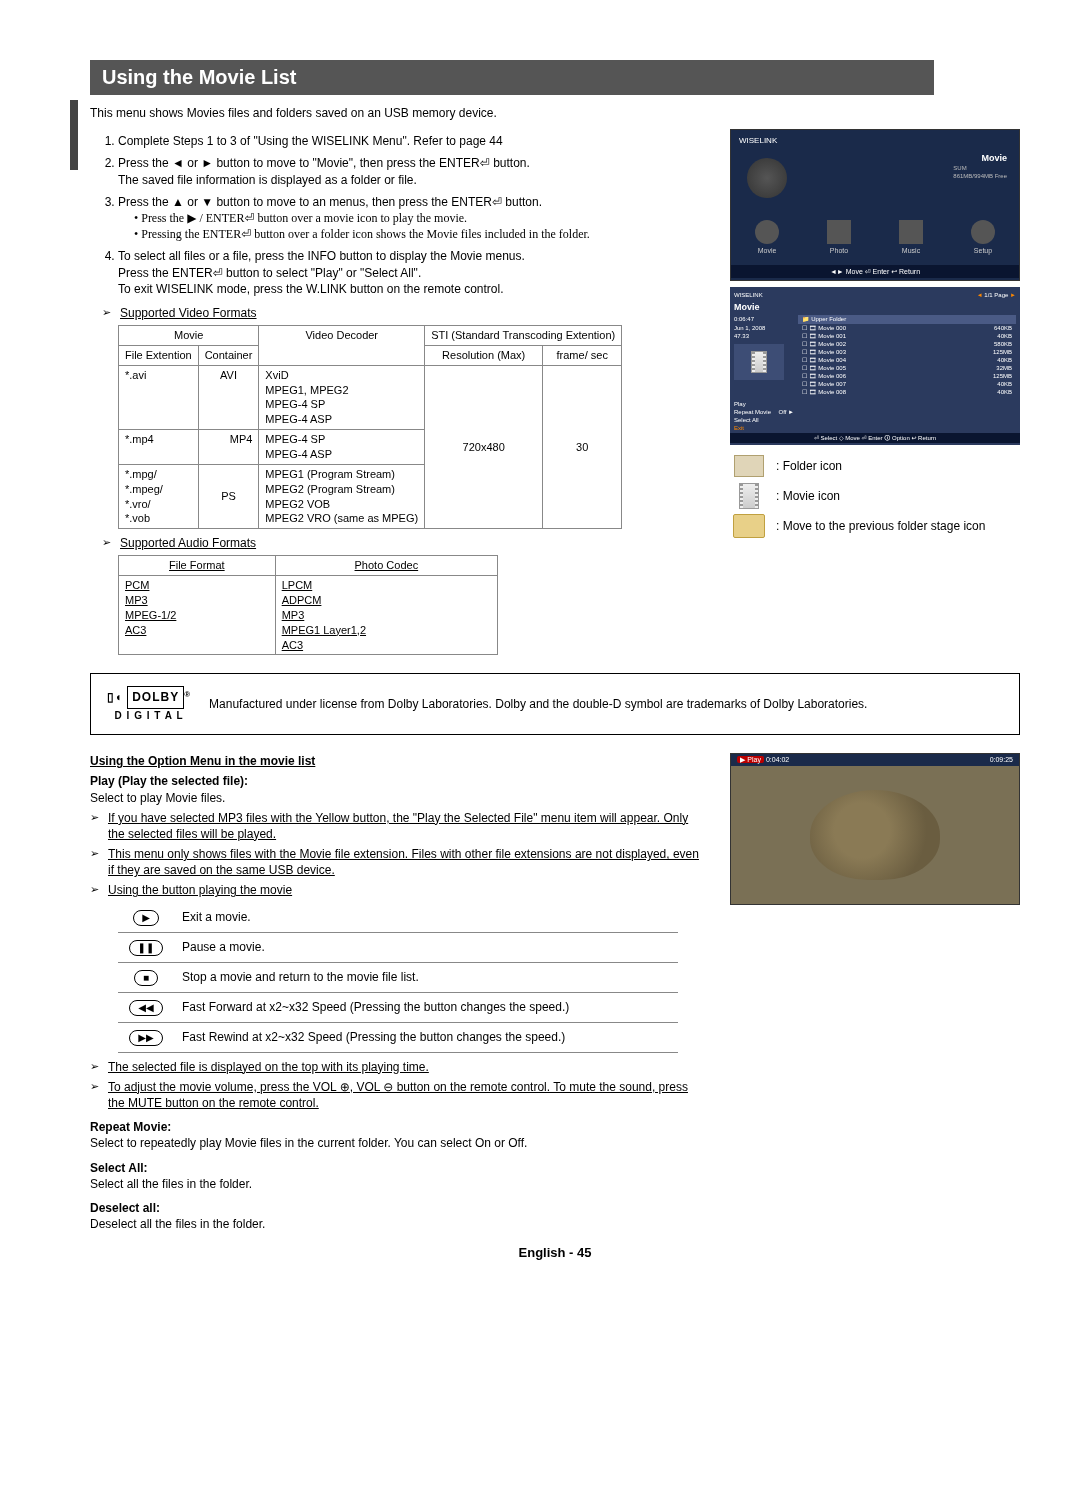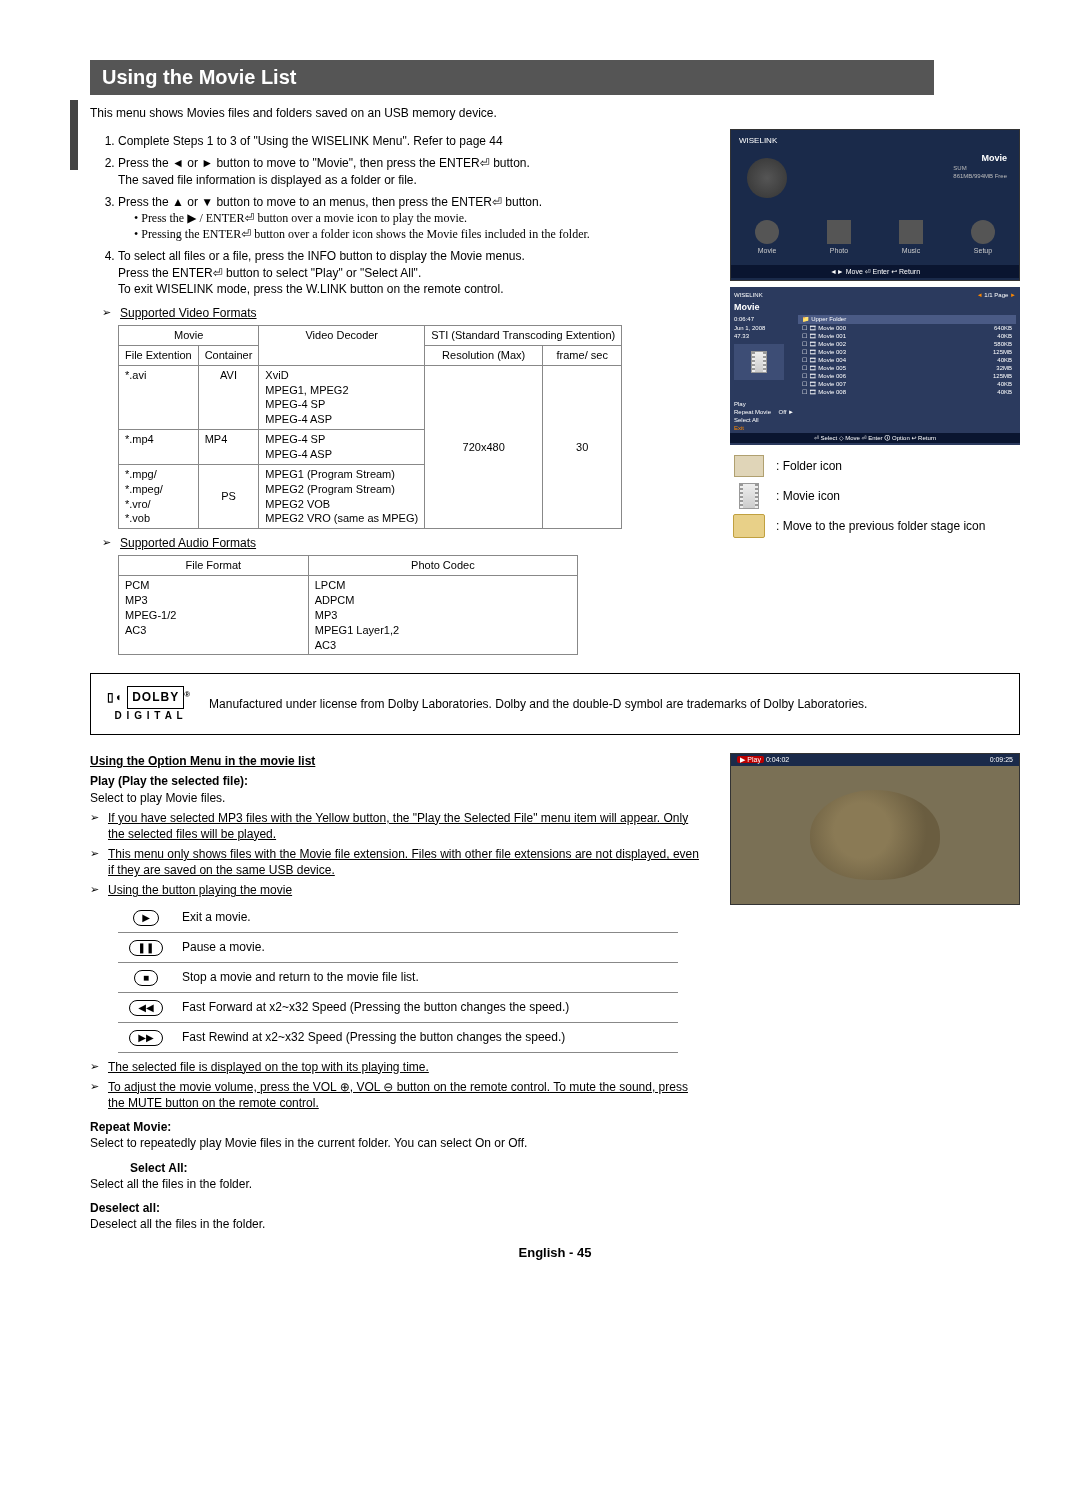--- a/index.html
+++ b/index.html
@@ -118,40 +118,40 @@
           <td style="text-align:center;">AVI</td>
           <td style="white-space:pre;">XviD
 MPEG1, MPEG2
 MPEG-4 SP
 MPEG-4 ASP</td>
           <td rowspan="3" style="text-align:center;vertical-align:middle;">720x480</td>
           <td rowspan="3" style="text-align:center;vertical-align:middle;">30</td>
         </tr>
         <tr>
           <td>*.mp4</td>
-          <td style="text-align:left;">MP4</td>
+          <td style="text-align:right;">MP4</td>
           <td style="white-space:pre;">MPEG-4 SP
 MPEG-4 ASP</td>
         </tr>
         <tr>
           <td style="white-space:pre;">*.mpg/
 *.mpeg/
 *.vro/
 *.vob</td>
           <td style="text-align:center;vertical-align:middle;">PS</td>
           <td style="white-space:pre;">MPEG1 (Program Stream)
 MPEG2 (Program Stream)
 MPEG2 VOB
 MPEG2 VRO (same as MPEG)</td>
         </tr>
       </tbody>
         </table>
 
       <div class="arrow-item" style="margin-left:12px;margin-top:6px;">Supported Audio Formats</div>
-      <table class="fmt" style="width:460px;">
+      <table class="fmt" style="width:380px;text-decoration:underline;">
         <tbody>
             <tr>
               <th>File Format</th>
               <th>Photo Codec</th>
             </tr>
         <tr>
           <td style="white-space:pre;">PCM
 MP3
 MPEG-1/2
 AC3</td>
@@ -311,21 +311,21 @@
               <td>Fast Rewind at x2~x32 Speed (Pressing the button changes the speed.)</td>
             </tr>
       </tbody>
         </table>
 
       <div class="arrow-item" style="margin-top:6px;">The selected file is displayed on the top with its playing time.</div>
       <div class="arrow-item">To adjust the movie volume, press the VOL ⊕, VOL ⊖ button on the remote control. To mute the sound, press the MUTE button on the remote control.</div>
 
       <div style="margin-top:8px;"><b>Repeat Movie:</b></div>
       <div>Select to repeatedly play Movie files in the current folder. You can select On or Off.</div>
-      <div style="margin-top:8px;margin-left:40px;"><b>Select All:</b></div>
+      <div style="margin-top:8px;"><b>Select All:</b></div>
       <div>Select all the files in the folder.</div>
       <div style="margin-top:8px;"><b>Deselect all:</b></div>
       <div>Deselect all the files in the folder.</div>
     </div>
 
     <div class="right-col">
       <div class="playback-shot">
         <div class="bar">
           <span><span style="background:#b00;padding:0 3px;border-radius:2px;">▶ Play</span>&nbsp;<span>0:04:02</span></span>
           <span>0:09:25</span>

